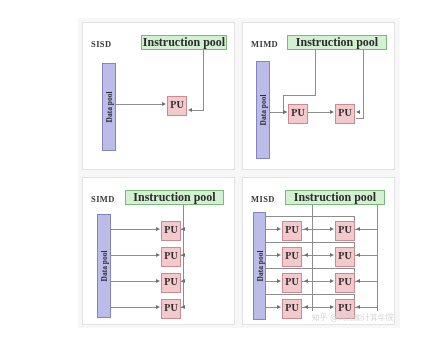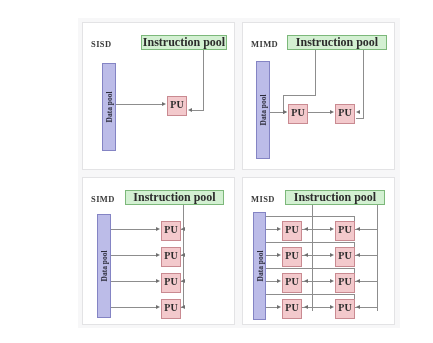--- a/index.html
+++ b/index.html
@@ -273,14 +273,15 @@
     <div class="wire-v" style="left:111px; top:116px; height:13px;"></div>
     <div class="wire-h" style="left:59px; top:129px; width:28px;"></div>
     <div class="arrow right" style="left:87px; top:127px;"></div>
     <div class="pu" style="left:92px; top:121px;">PU</div>
     <div class="wire-h" style="left:64px; top:129px; width:6px;"></div>
     <div class="arrow left" style="left:61px; top:127px;"></div>
     <div class="wire-h" style="left:112px; top:129px; width:23px;"></div>
     <div class="arrow left" style="left:113px; top:127px;"></div>
   </div>
 
+  <div id="watermark">知乎 @高性能计算学院</div>
 
 </div>
 
 </body></html>

